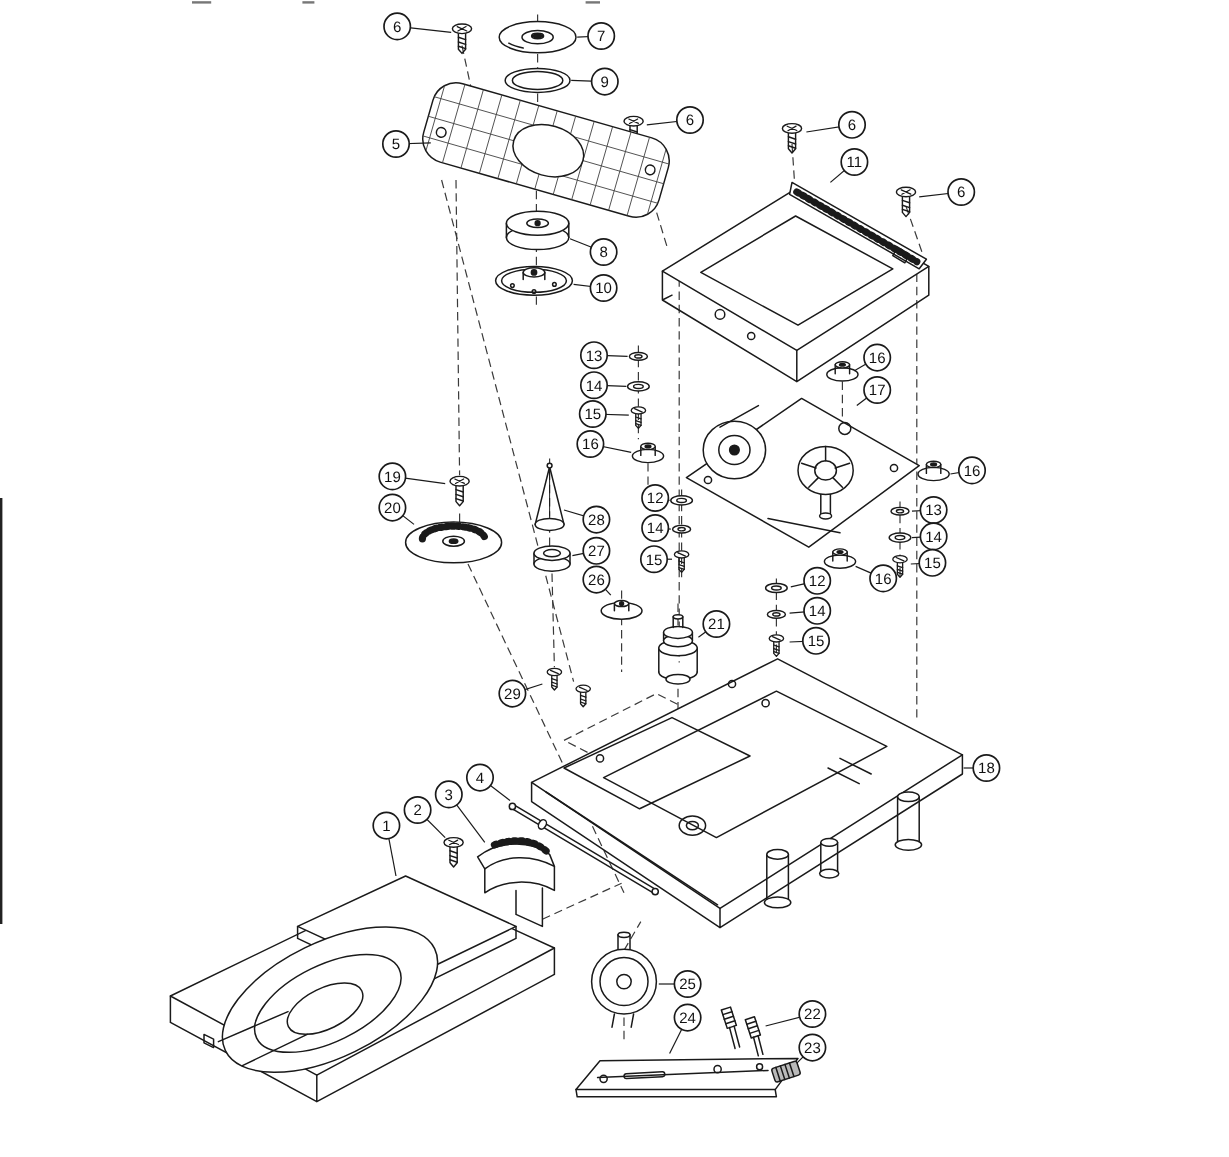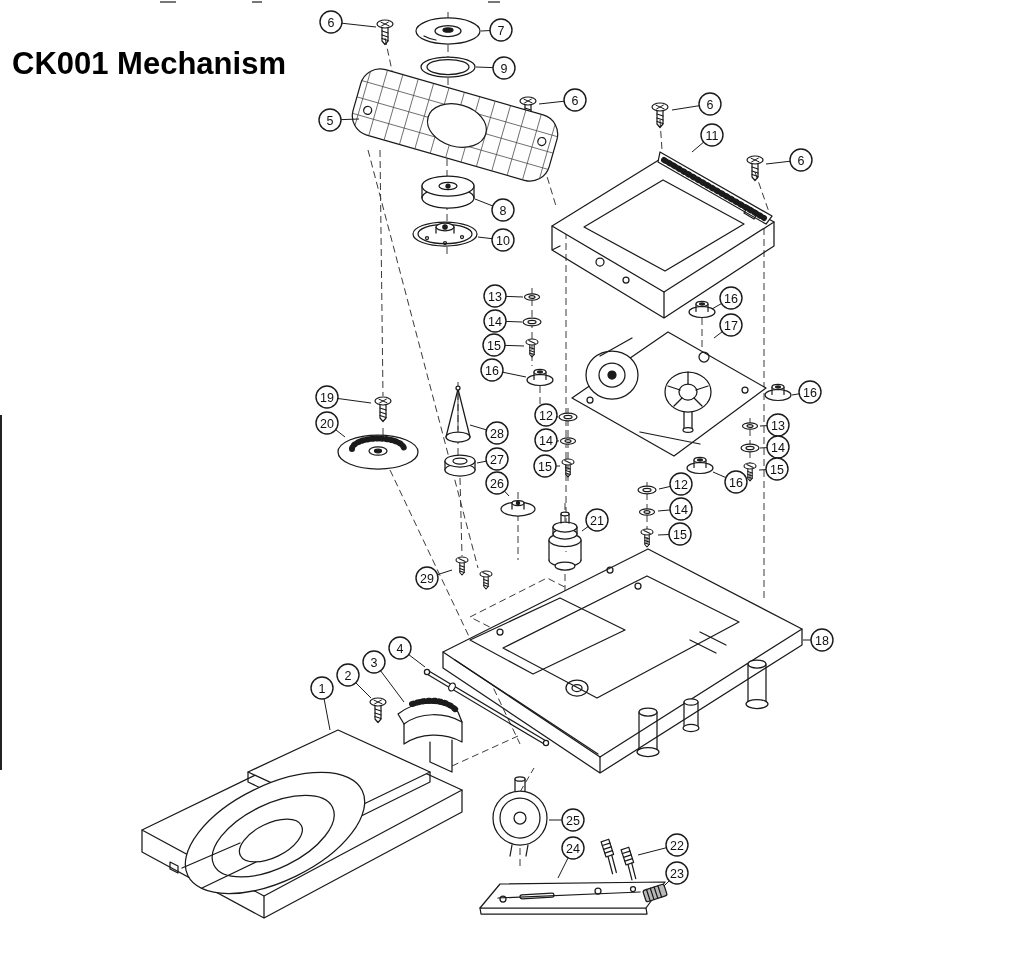--- a/index.html
+++ b/index.html
@@ -11,21 +11,20 @@
   svg.diagram{position:absolute;left:0;top:0;}
   .balloon{fill:#ffffff;stroke:#1a1a1a;stroke-width:1.4;}
   .balloon-num{font-family:"Liberation Sans",sans-serif;font-size:12.5px;
        fill:#111;text-anchor:middle;dominant-baseline:central;}
   .leader{stroke:#1a1a1a;stroke-width:1;}
 </style>
 </head>
 <body>
 
 <div class="page">
-  <h1 class="diagram-title">CK001 Mechanism</h1>
 
   <svg class="diagram" width="1024" height="964" viewBox="0 0 1024 964" xmlns="http://www.w3.org/2000/svg">
 
     <defs>
       <g id="screwM" stroke="#1a1a1a" stroke-width="1.2" fill="none">
         <path d="M-3,3.2 L-3,17 M3,3.2 L3,17 M-3,17 L0,20.5 L3,17"></path>
         <path d="M-3,7 L3,9 M-3,11 L3,13 M-3,14.5 L3,16.5"></path>
         <ellipse cx="0" cy="0" rx="8" ry="4" fill="#ffffff"></ellipse>
         <path d="M-4,-1.8 L4,1.8 M-3.4,1.9 L3.4,-1.9" stroke-width="1"></path>
       </g>

